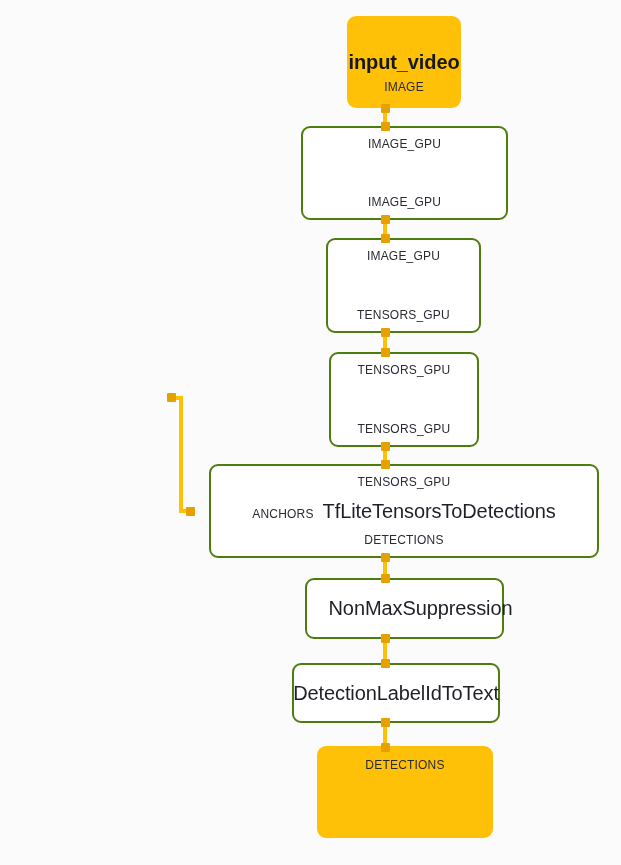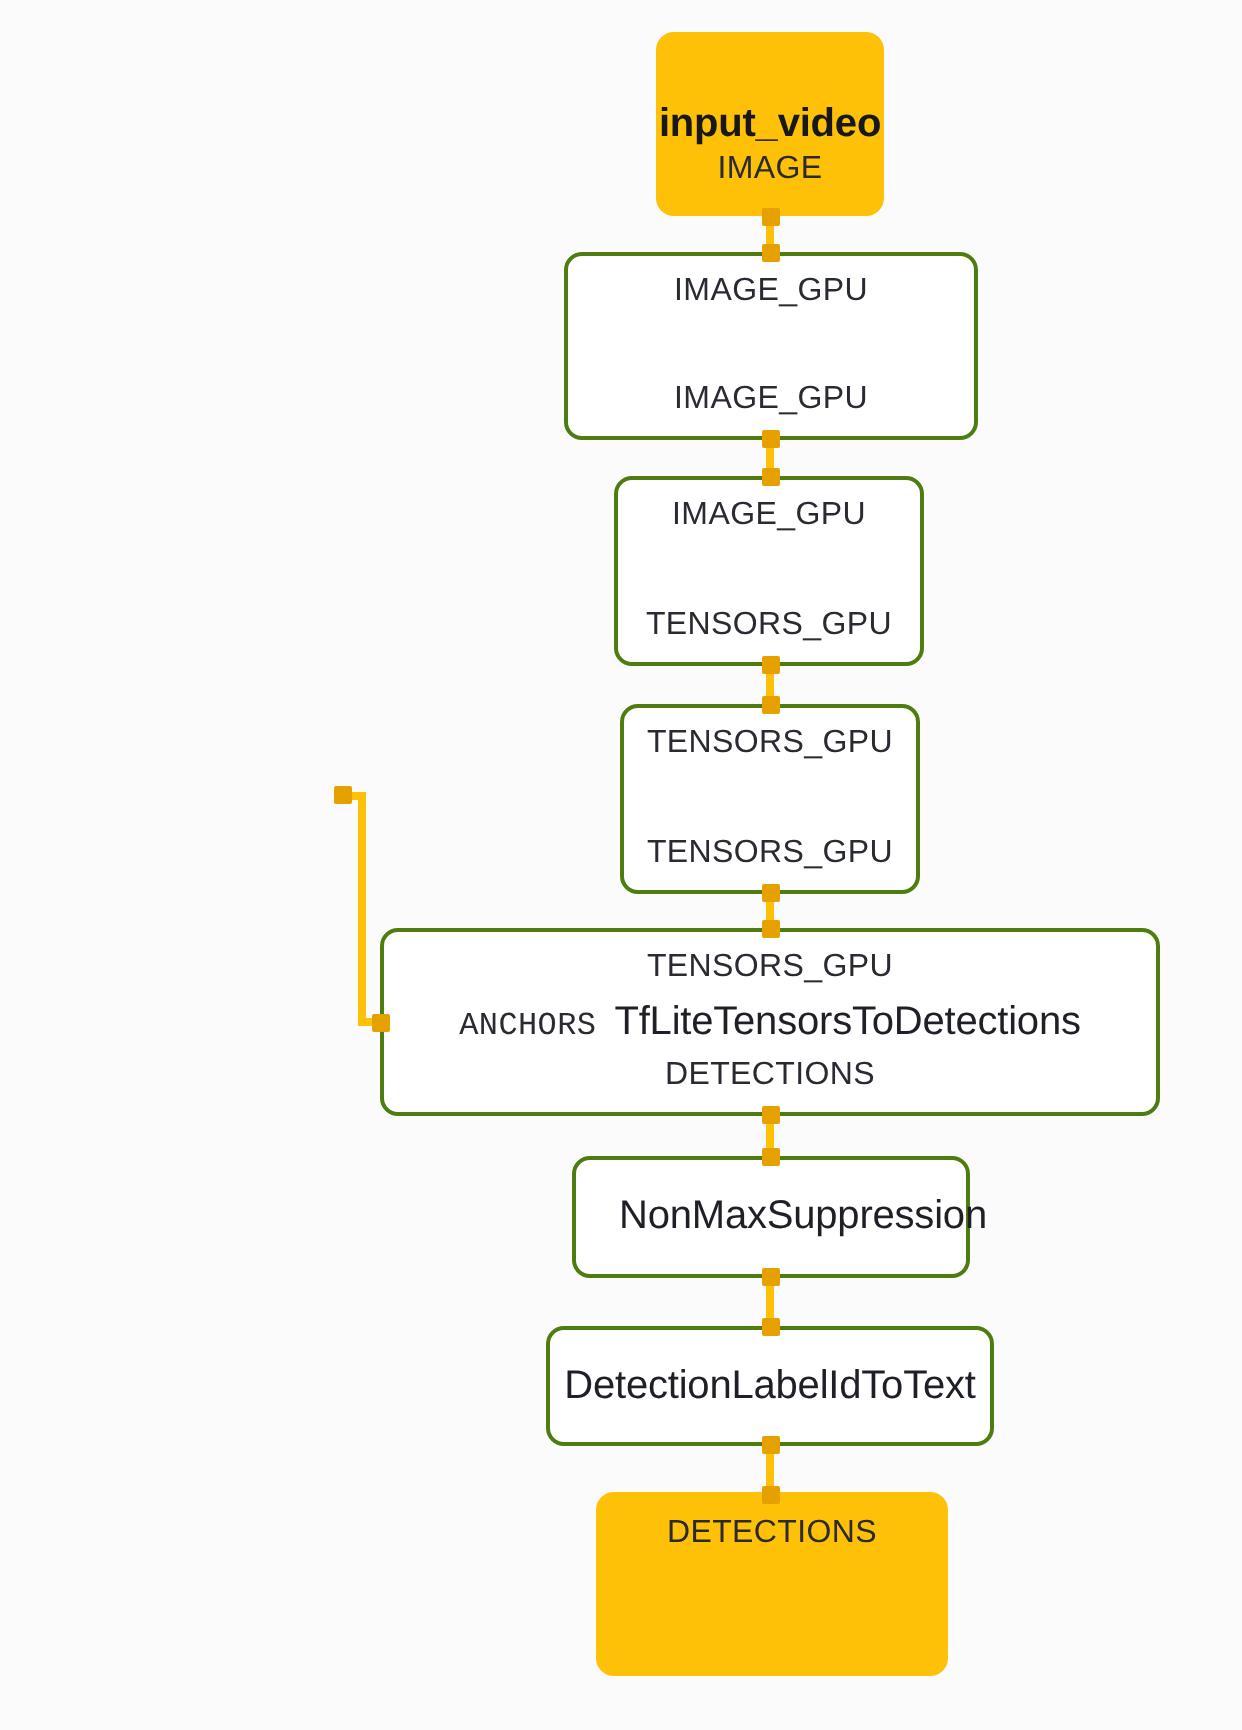--- a/index.html
+++ b/index.html
@@ -32,50 +32,50 @@
   .node {
     position: absolute;
     box-sizing: border-box;
     border: 2px solid #4d7c0f;
     border-radius: 9px;
     background: #ffffff;
     display: flex;
     flex-direction: column;
     align-items: center;
     justify-content: center;
+    margin-left: 19px;
   }
   .node.io {
     background: #FFC107;
     border-color: #FFC107;
   }
   .node .title {
     font-size: 20px;
     color: #1f1f28;
     line-height: 1.05;
     white-space: nowrap;
     letter-spacing: -0.1px;
   }
   .node.io .title {
     font-weight: bold;
     color: #181818;
   }
   .node .port-label {
     position: absolute;
-    font-size: 16px;
+    font-size: 12px;
     color: #2a2a33;
     white-space: nowrap;
     letter-spacing: 0.2px;
   }
   .node .port-label.top    { top: 9px;  left: 50%; transform: translateX(-50%); }
   .node .port-label.bottom { bottom: 9px; left: 50%; transform: translateX(-50%); }
   .node .port-label.left-inline {
     position: static;
     transform: none;
     margin-right: 9px;
-    font-family: Liberation Mono, monospace;
   }
   .node .row {
     display: flex;
     align-items: baseline;
     justify-content: center;
   }
   .node.io .port-label.top { top: 10px; }
   .node.io .port-label.bottom { bottom: 12px; }
 
   
@@ -153,21 +153,21 @@
   <div class="port" style="left:381px; top:460px;"></div>
   <div class="port" style="left:186px; top:507px;"></div>
   <div class="port" style="left:381px; top:553px;"></div>
 
   <div class="node" style="left:286px; top:578px; width:199px; height:61px;padding-left:32px;">
     <span class="title">NonMaxSuppression</span>
   </div>
   <div class="port" style="left:381px; top:574px;"></div>
   <div class="port" style="left:381px; top:634px;"></div>
 
-  <div class="node" style="left:273px; top:663px; width:224px; height:60px;">
+  <div class="node" style="left:273px; top:663px; width:208px; height:60px;">
     <span class="title">DetectionLabelIdToText</span>
   </div>
   <div class="port" style="left:381px; top:659px;"></div>
   <div class="port" style="left:381px; top:718px;"></div>
 
   <div class="node io" style="left:298px; top:746px; width:176px; height:92px;">
     <span class="port-label top">DETECTIONS</span>
   </div>
   <div class="port" style="left:381px; top:743px;"></div>
 

